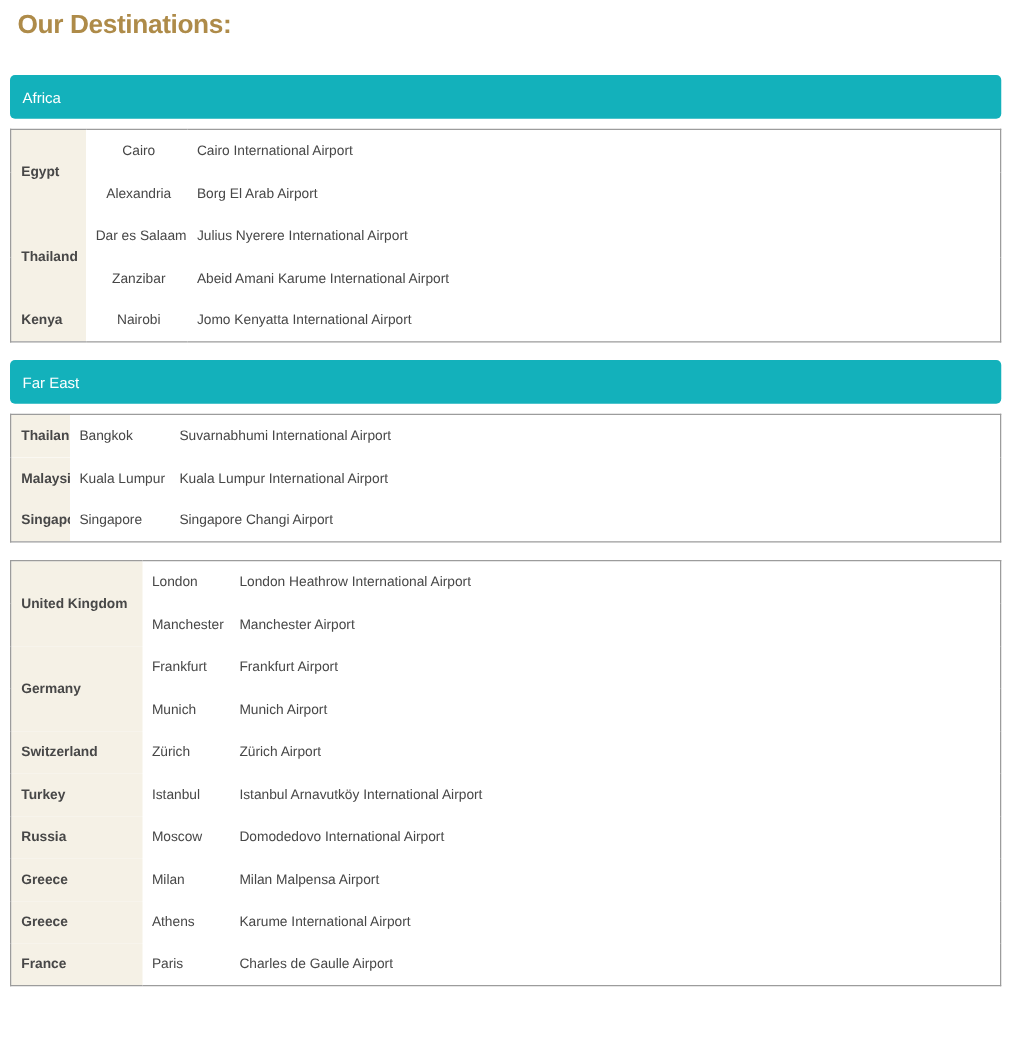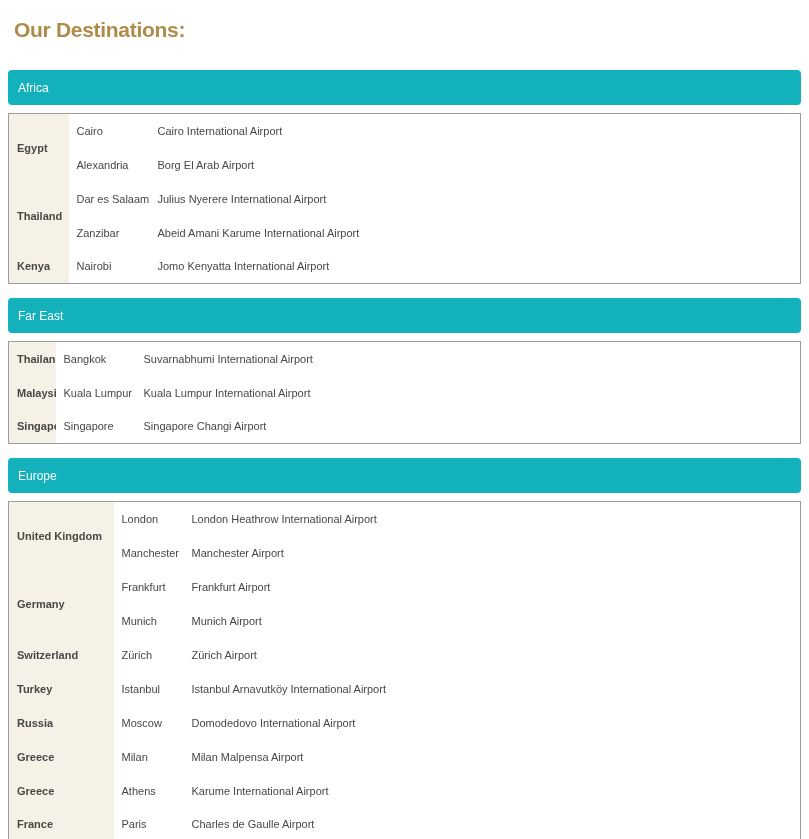--- a/index.html
+++ b/index.html
@@ -19,21 +19,21 @@
     font-family:"Liberation Sans","DejaVu Sans",sans-serif;
     -webkit-font-smoothing:antialiased;
   }
   .container{padding:0 8px;}
   h1.page-title{
     color:var(--heading-gold);
     font-size:21px;
     line-height:24px;
     font-weight:bold;
     letter-spacing:-0.3px;
-    margin:18px 0 28px 6px;
+    margin:8px 0 28px 6px;
   }
   section.destination-section{margin-bottom:14px;}
   .sec-header{
     background:var(--teal);
     color:var(--header-text);
     height:35px;
     display:flex;
     align-items:center;
     padding:0 10px;
     border-radius:4px;
@@ -55,21 +55,21 @@
     color:var(--row-text);
     overflow:hidden;
     white-space:nowrap;
   }
   td.col-country{
     background:var(--country-bg);
     color:var(--country-gold);
     font-weight:bold;
   }
   .section-africa   .col-country{width:60px;}
-  .section-africa   .col-city{width:81px;}
+  .section-africa   .col-city{width:81px;text-align:center;}
   .section-far-east .col-country{width:47px;}
   .section-far-east .col-city{width:80px;}
   .section-europe   .col-country{width:105px;}
   .section-europe   .col-city{width:70px;}
 </style>
 </head>
 <body>
 
 <div class="container">
   <h1 class="page-title">Our Destinations:</h1>
@@ -124,23 +124,20 @@
             </tr>
             <tr class="dest-row">
               <td class="col-country" rowspan="1">Singapore</td>
               <td class="col-city">Singapore</td>
               <td class="col-airport">Singapore Changi Airport</td>
             </tr>
           </tbody>
         </table>
       </section>
       <section class="destination-section section-europe">
-        <div class="sec-header">
-          <span class="sec-header-label">Europe</span>
-        </div>
         <table class="dest-table">
           <tbody>
             <tr class="dest-row">
               <td class="col-country" rowspan="2">United Kingdom</td>
               <td class="col-city">London</td>
               <td class="col-airport">London Heathrow International Airport</td>
             </tr>
             <tr class="dest-row">
               <td class="col-city">Manchester</td>
               <td class="col-airport">Manchester Airport</td>

